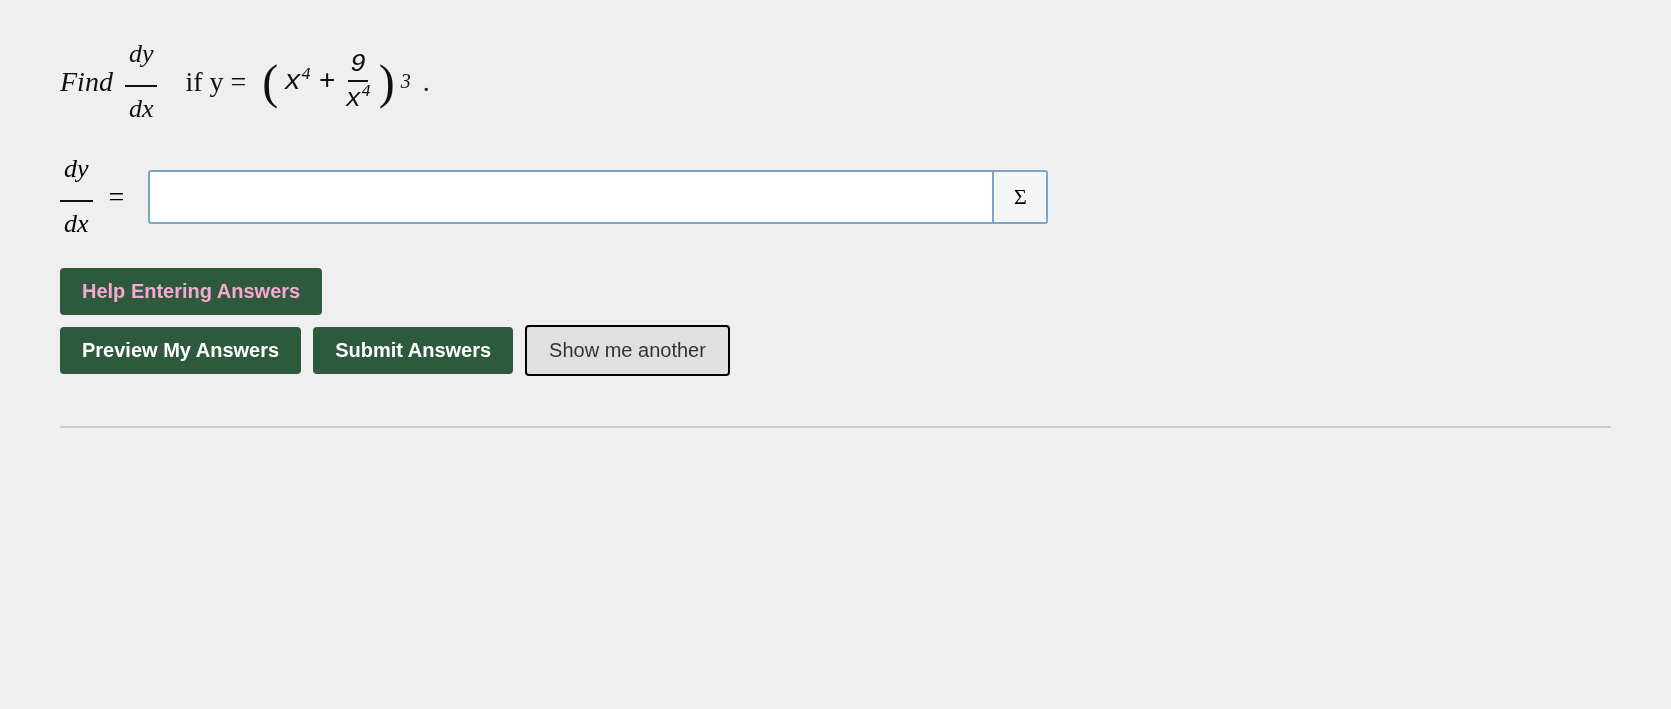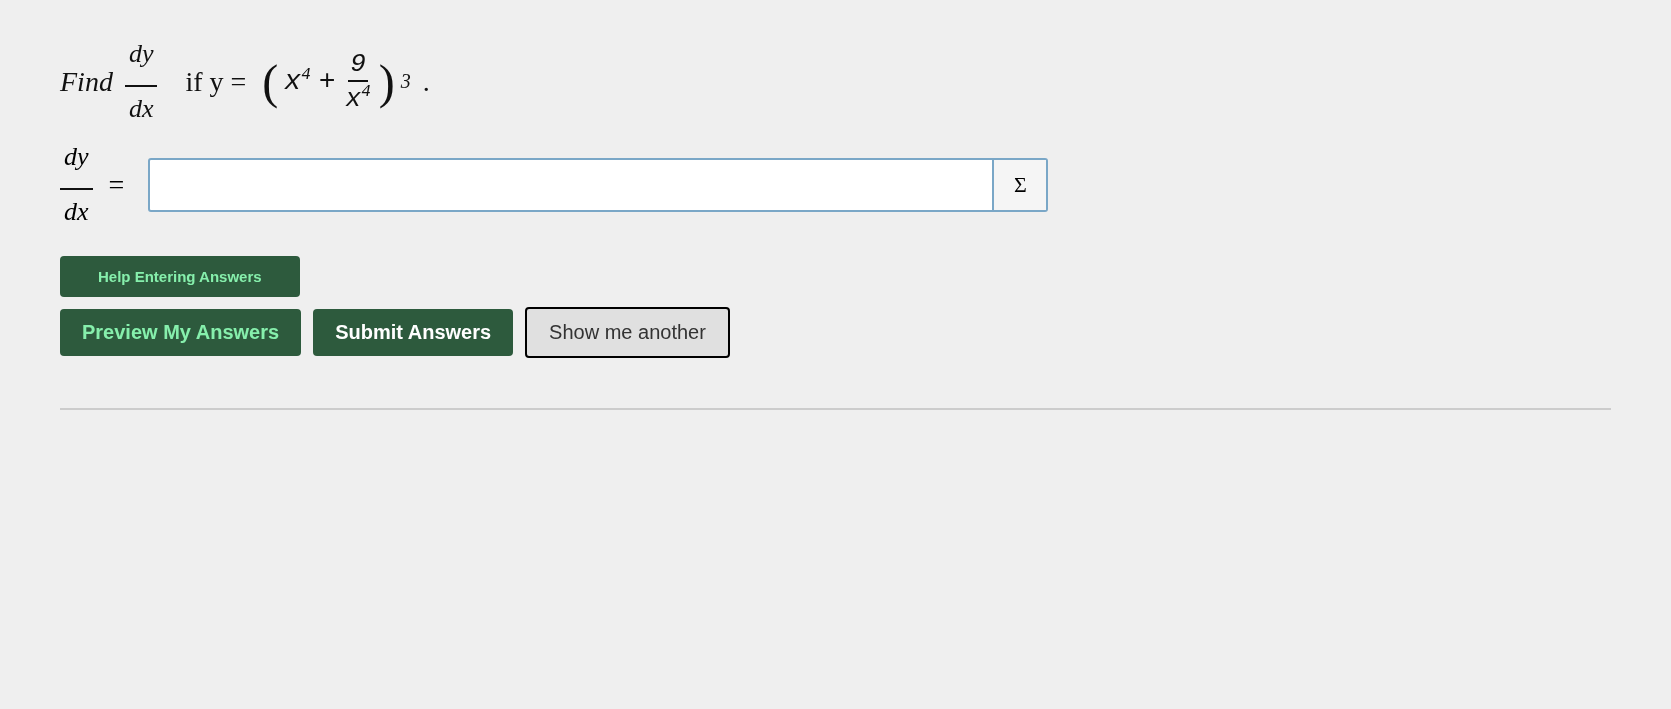--- a/index.html
+++ b/index.html
@@ -22,21 +22,21 @@
       background-color: #efefef;
       padding: 40px 60px;
       display: flex;
       flex-direction: column;
       gap: 30px;
     }
 
     .problem-section {
       display: flex;
       flex-direction: column;
-      gap: 20px;
+      gap: 32px;
       justify-content: space-between;
     }
 
     .problem-statement {
       display: flex;
       align-items: center;
       gap: 12px;
       font-size: 28px;
       color: #111;
     }
@@ -160,39 +160,39 @@
       flex-direction: column;
       gap: 10px;
     }
 
     .help-row {
       display: flex;
     }
 
     .btn-help {
       background-color: #2d5a3d;
-      color: #86efac;
+      color: #f9a8d4;
       border: none;
-      padding: 12px 38px;
-      font-size: 15px;
+      padding: 12px 22px;
+      font-size: 20px;
       font-weight: bold;
       font-family: Arial, sans-serif;
       border-radius: 4px;
       cursor: pointer;
     }
 
     .action-row {
       display: flex;
       align-items: center;
       gap: 12px;
     }
 
     .btn-preview {
       background-color: #2d5a3d;
-      color: #86efac;
+      color: #ffffff;
       border: none;
       padding: 12px 22px;
       font-size: 20px;
       font-weight: bold;
       font-family: Arial, sans-serif;
       border-radius: 4px;
       cursor: pointer;
     }
 
     .btn-submit {

